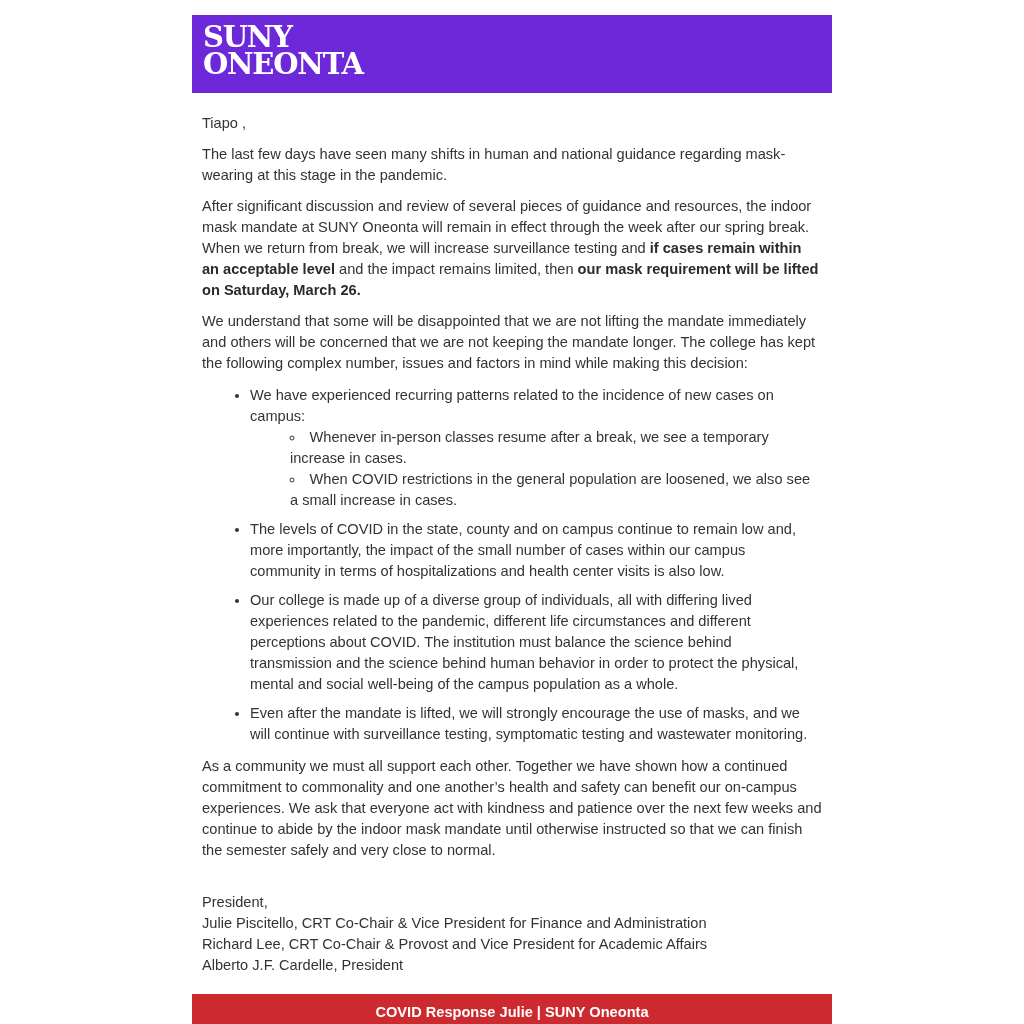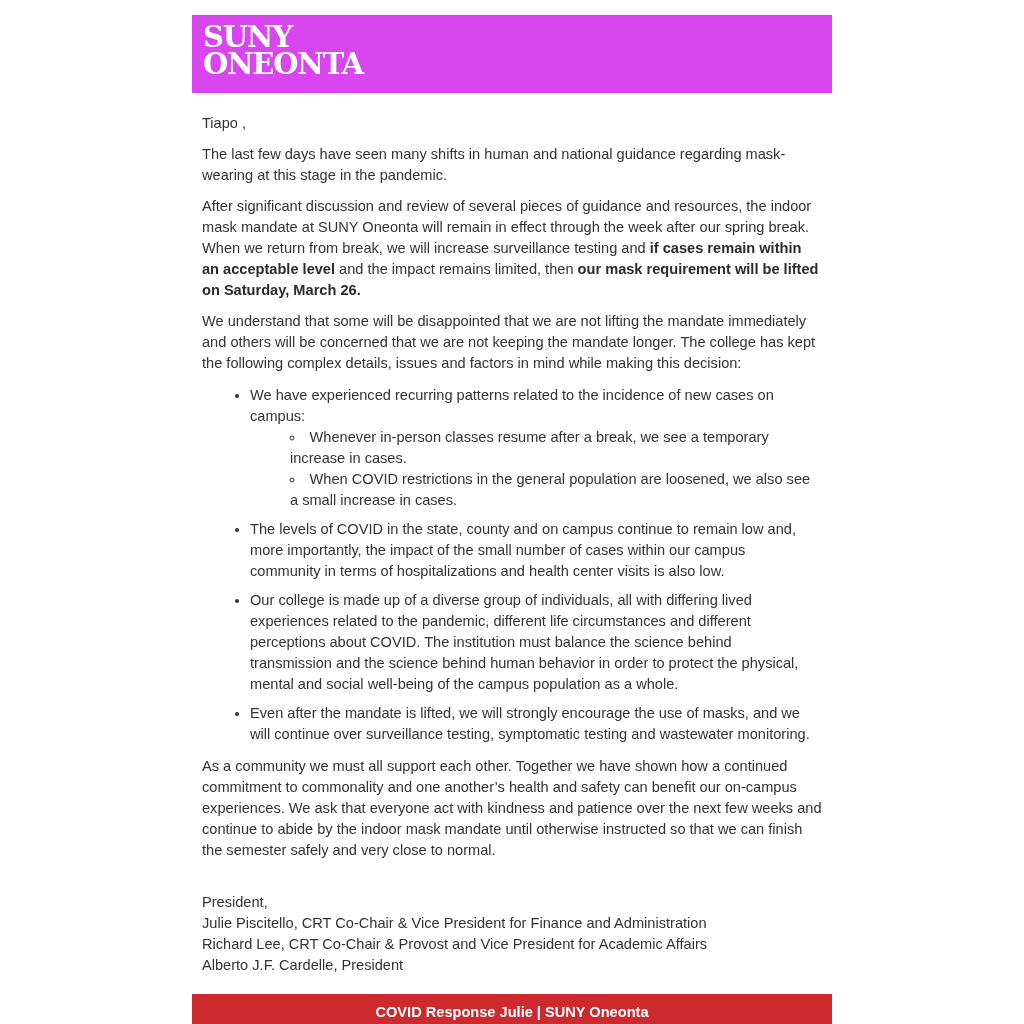--- a/index.html
+++ b/index.html
@@ -1,19 +1,19 @@
 <!DOCTYPE html>
 <html><head>
 <meta charset="utf-8">
 <style>
   html, body { margin: 0; padding: 0; background: #ffffff; }
   body { width: 1024px; height: 1024px; overflow: hidden; position: relative;
          font-family: "Liberation Sans", sans-serif; color: #333333; }
   .email { position: absolute; left: 192px; top: 15px; width: 640px; }
-  .header { background: #d946ef; height: 78px; position: relative; }
+  .header { background: #6d28d9; height: 78px; position: relative; }
   .logo { position: absolute; left: 11px; top: 9px; color: #ffffff;
           font-family: "DejaVu Serif", serif; font-weight: bold;
           font-size: 29px; line-height: 27px; letter-spacing: -1.2px; }
   .logo span { display: block; }
   .content { padding: 0 10px; font-size: 14.6px; line-height: 21px; }
   .content p { margin: 0; }
   .greeting { margin-top: 20px !important; }
   .para { margin-top: 10px !important; }
   b { font-weight: bold; color: #2b2b2b; }
   ul.main { margin: 11px 0 0 0; padding: 0 0 0 40px; list-style: disc; }
@@ -36,33 +36,33 @@
     <div class="logo">
       <span>SUNY</span>
       <span>ONEONTA</span>
     </div>
   </div>
 
   <div class="content">
     <p class="greeting">Tiapo ,</p>
     <p class="para">The last few days have seen many shifts in human and national guidance regarding mask-wearing at this stage in the pandemic.</p>
     <p class="para"><span>After significant discussion and review of several pieces of guidance and resources, the indoor mask mandate at SUNY Oneonta will remain in effect through the week after our spring break. When we return from break, we will increase surveillance testing and </span><b>if cases remain within an acceptable level</b><span> and the impact remains limited, then </span><b>our mask requirement will be lifted on Saturday, March 26.</b></p>
-    <p class="para">We understand that some will be disappointed that we are not lifting the mandate immediately and others will be concerned that we are not keeping the mandate longer. The college has kept the following complex details, issues and factors in mind while making this decision:</p>
+    <p class="para">We understand that some will be disappointed that we are not lifting the mandate immediately and others will be concerned that we are not keeping the mandate longer. The college has kept the following complex number, issues and factors in mind while making this decision:</p>
 
     <ul class="main">
       <li>
         <span>We have experienced recurring patterns related to the incidence of new cases on campus:</span>
         <ul class="sub">
           <li><span>Whenever in-person classes resume after a break, we see a temporary increase in cases.</span></li>
           <li><span>When COVID restrictions in the general population are loosened, we also see a small increase in cases.</span></li>
         </ul>
       </li>
       <li><span>The levels of COVID in the state, county and on campus continue to remain low and, more importantly, the impact of the small number of cases within our campus community in terms of hospitalizations and health center visits is also low.</span></li>
       <li><span>Our college is made up of a diverse group of individuals, all with differing lived experiences related to the pandemic, different life circumstances and different perceptions about COVID. The institution must balance the science behind transmission and the science behind human behavior in order to protect the physical, mental and social well-being of the campus population as a whole.</span></li>
-      <li><span>Even after the mandate is lifted, we will strongly encourage the use of masks, and we will continue over surveillance testing, symptomatic testing and wastewater monitoring.</span></li>
+      <li><span>Even after the mandate is lifted, we will strongly encourage the use of masks, and we will continue with surveillance testing, symptomatic testing and wastewater monitoring.</span></li>
     </ul>
 
     <p class="closing">As a community we must all support each other. Together we have shown how a continued commitment to commonality and one another’s health and safety can benefit our on-campus experiences. We ask that everyone act with kindness and patience over the next few weeks and continue to abide by the indoor mask mandate until otherwise instructed so that we can finish the semester safely and very close to normal.</p>
     <p class="sincerely">President,</p>
     <div class="signers">
       <div>Julie Piscitello, CRT Co-Chair &amp; Vice President for Finance and Administration</div>
       <div>Richard Lee, CRT Co-Chair &amp; Provost and Vice President for Academic Affairs</div>
       <div>Alberto J.F. Cardelle, President</div>
     </div>
   </div>

